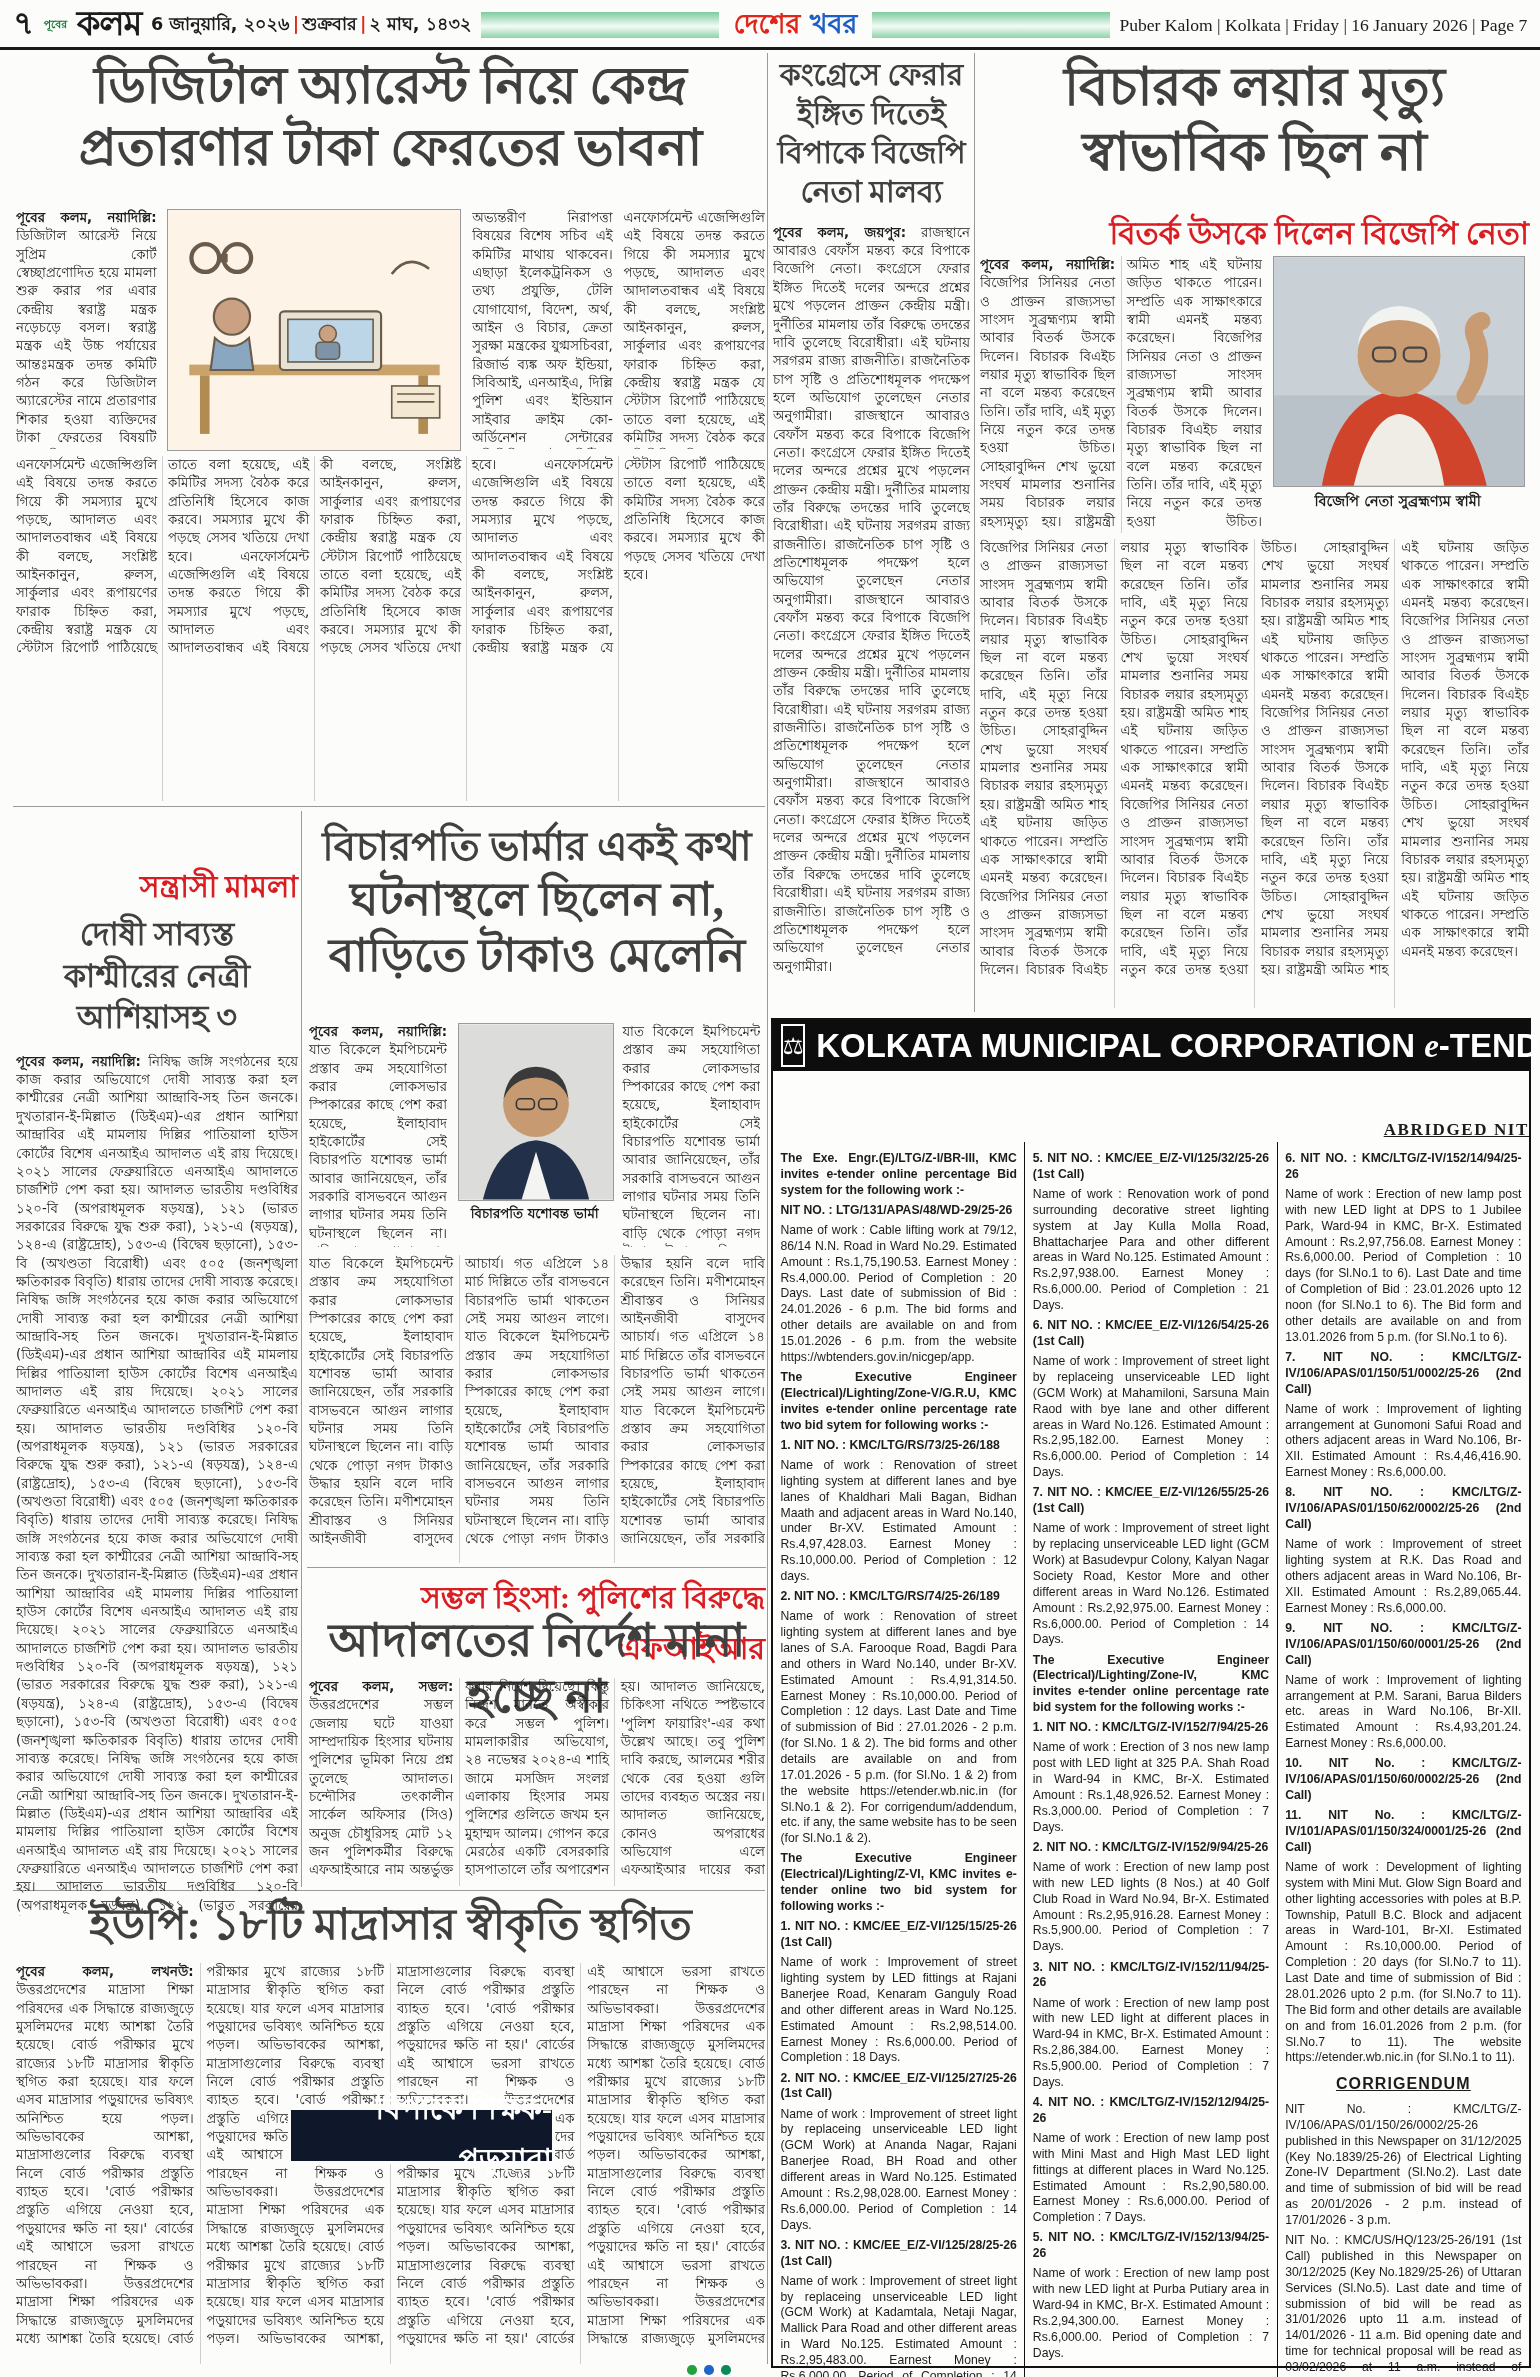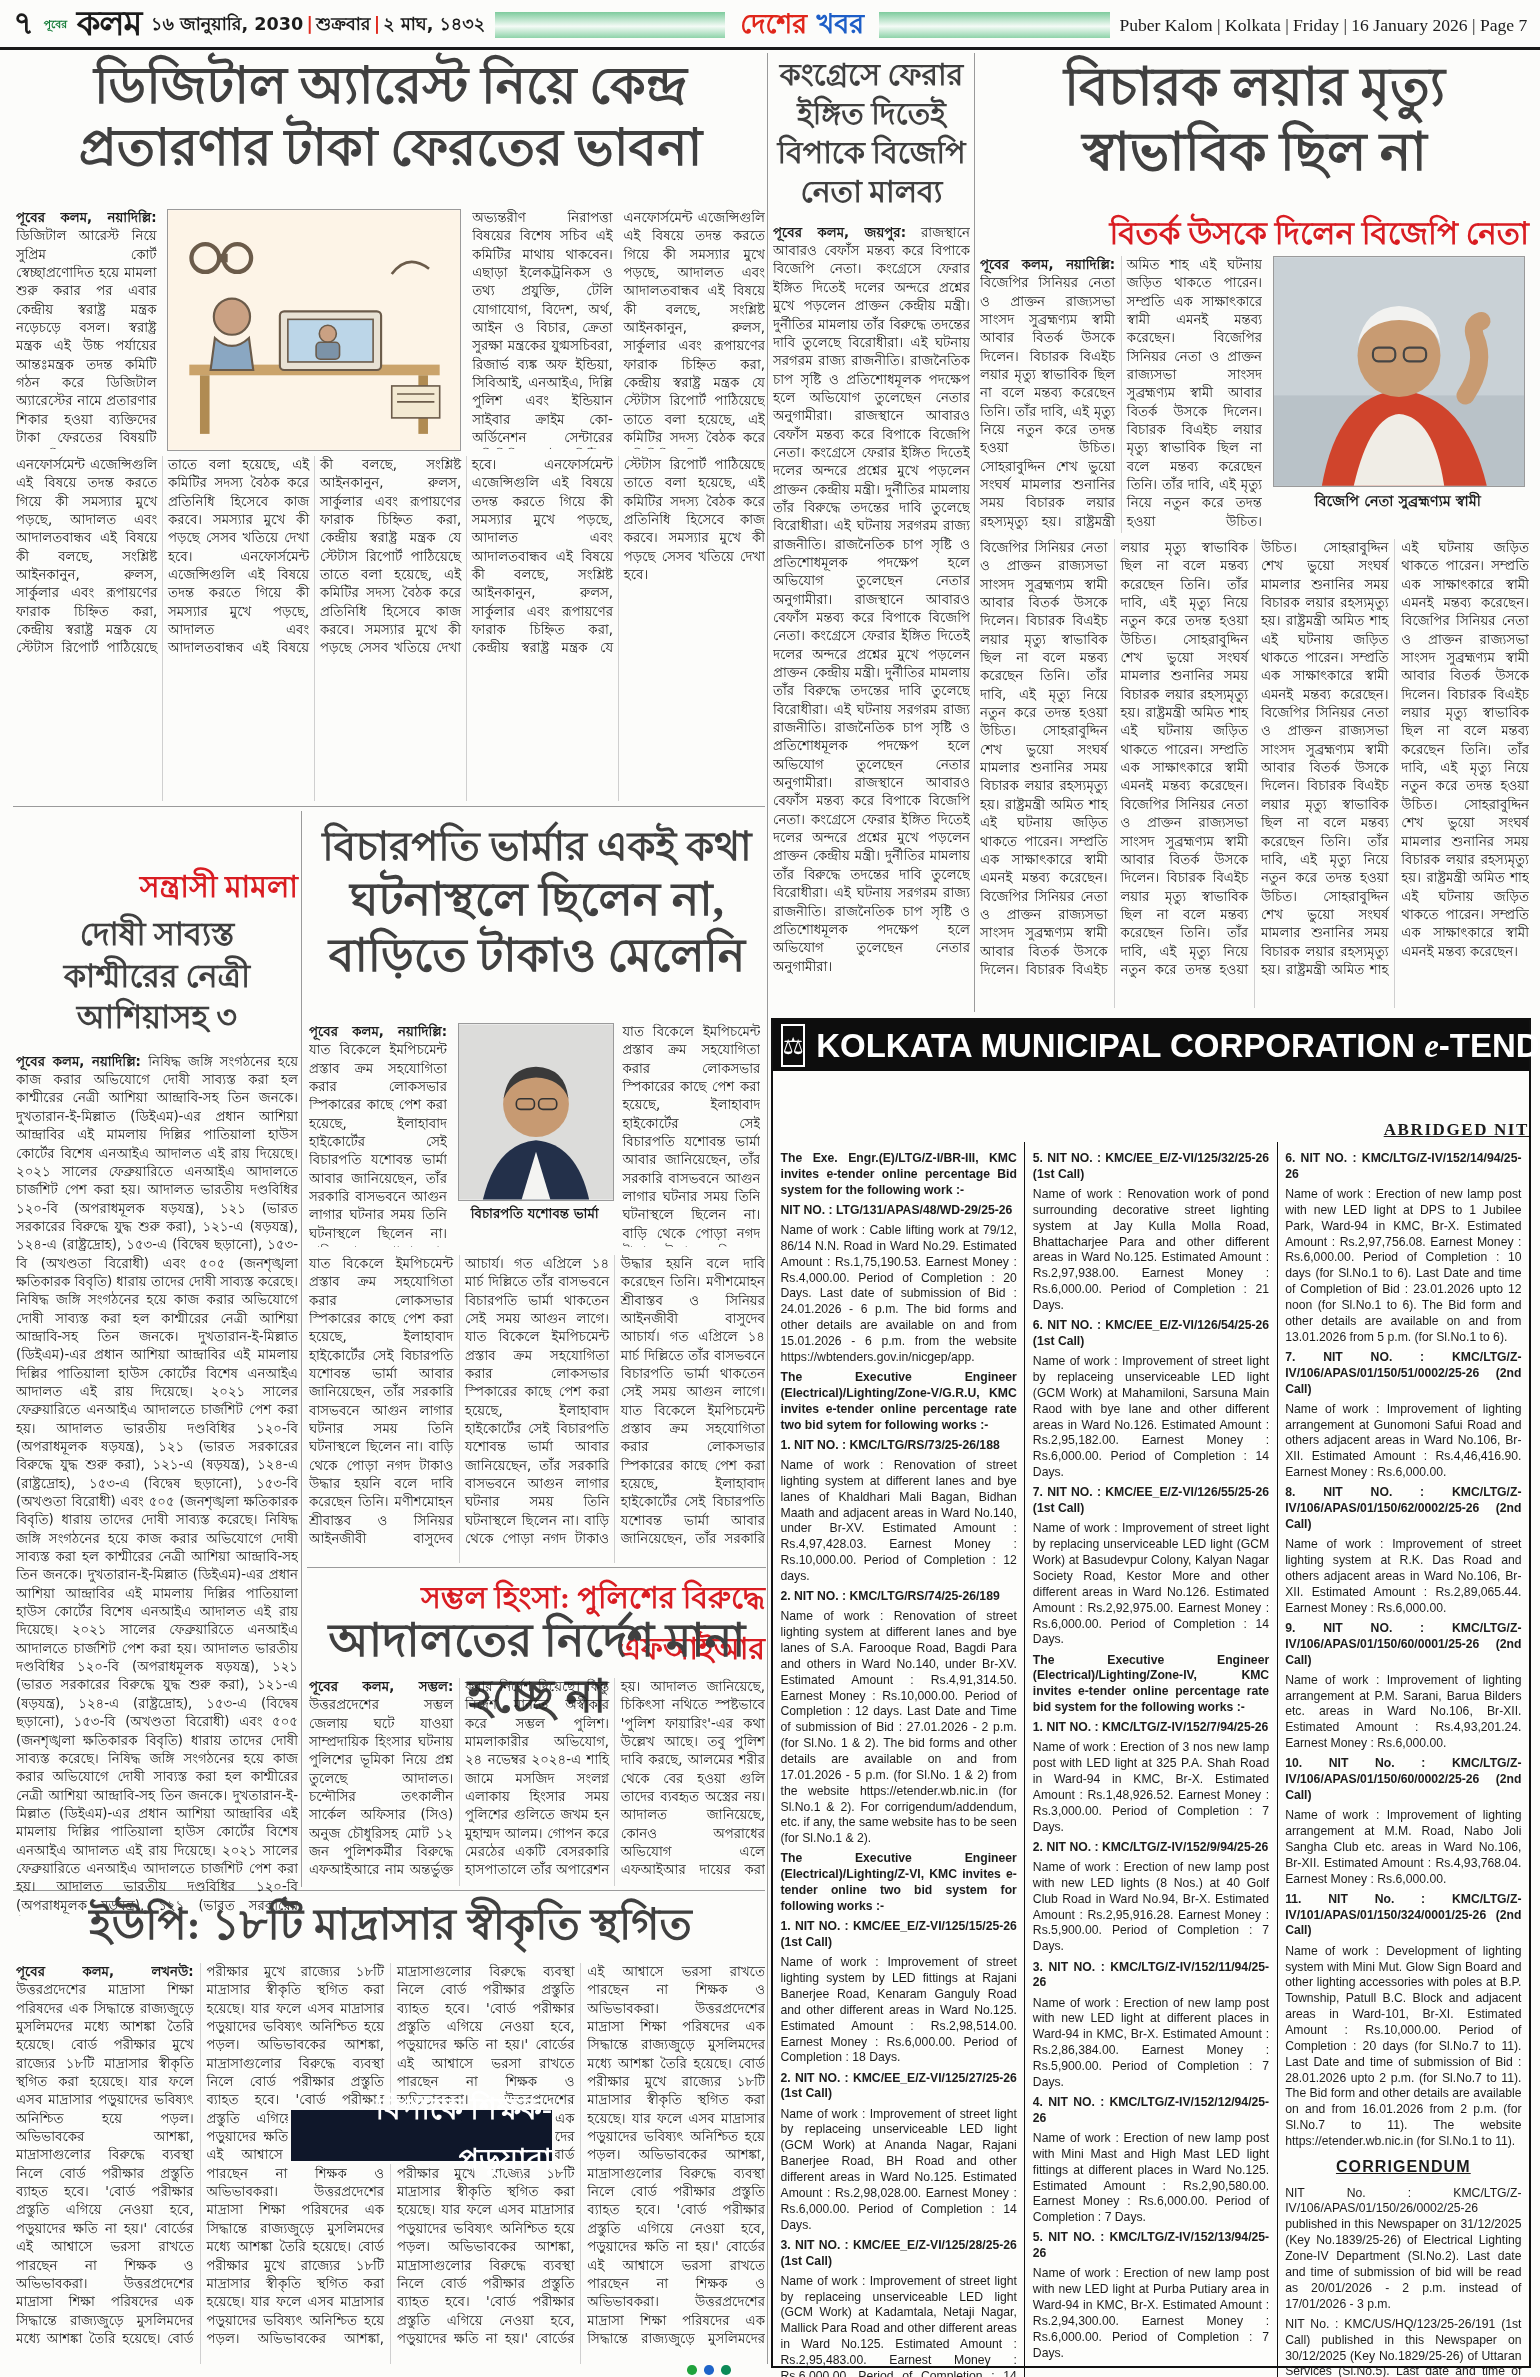--- a/index.html
+++ b/index.html
@@ -55,21 +55,21 @@
 </head>
 <body>
 
 <div id="page">
 
   <div class="abs mast" style="left:13.3px;top:8.5px;width:1514px;height:33px;">
     <span class="pageno">৭</span>
     <span class="logo-small">পূবের</span>
     <span class="logo-main">কলম</span>
     <span class="mast-date">
-      <span>১৬ জানুয়ারি, 2030</span><span class="sep">|</span><span>শুক্রবার</span><span class="sep">|</span><span>২ মাঘ, ১৪৩২</span>
+      <span>6 জানুয়ারি, ২০২৬</span><span class="sep">|</span><span>শুক্রবার</span><span class="sep">|</span><span>২ মাঘ, ১৪৩২</span>
     </span>
     <span class="greenbar"></span>
     <span class="sect">
       <span class="r">দেশের</span> <span class="b">খবর</span>
     </span>
     <span class="greenbar"></span>
     <span class="mast-right">Puber Kalom | Kolkata | Friday | 16 January 2026 | Page 7</span>
   </div>
   <div class="rule-h" style="left:0;top:47px;width:1540px;height:2.7px;"></div>
 
@@ -260,21 +260,20 @@
       <div class="tcol">
           <div class="tb nit">6. NIT NO. : KMC/LTG/Z-IV/152/14/94/25-26</div>
           <div class="tb body">Name of work : Erection of new lamp post with new LED light at DPS to 1 Jubilee Park, Ward-94 in KMC, Br-X. Estimated Amount : Rs.2,97,756.08. Earnest Money : Rs.6,000.00. Period of Completion : 10 days (for Sl.No.1 to 6). Last Date and time of Completion of Bid : 23.01.2026 upto 12 noon (for Sl.No.1 to 6). The Bid form and other details are available on and from 13.01.2026 from 5 p.m. (for Sl.No.1 to 6).</div>
           <div class="tb nit">7. NIT NO. : KMC/LTG/Z-IV/106/APAS/01/150/51/0002/25-26 (2nd Call)</div>
           <div class="tb body">Name of work : Improvement of lighting arrangement at Gunomoni Safui Road and others adjacent areas in Ward No.106, Br-XII. Estimated Amount : Rs.4,46,416.90. Earnest Money : Rs.6,000.00.</div>
           <div class="tb nit">8. NIT NO. : KMC/LTG/Z-IV/106/APAS/01/150/62/0002/25-26 (2nd Call)</div>
           <div class="tb body">Name of work : Improvement of street lighting system at R.K. Das Road and others adjacent areas in Ward No.106, Br-XII. Estimated Amount : Rs.2,89,065.44. Earnest Money : Rs.6,000.00.</div>
           <div class="tb nit">9. NIT NO. : KMC/LTG/Z-IV/106/APAS/01/150/60/0001/25-26 (2nd Call)</div>
           <div class="tb body">Name of work : Improvement of lighting arrangement at P.M. Sarani, Barua Bilders etc. areas in Ward No.106, Br-XII. Estimated Amount : Rs.4,93,201.24. Earnest Money : Rs.6,000.00.</div>
           <div class="tb nit">10. NIT No. : KMC/LTG/Z-IV/106/APAS/01/150/60/0002/25-26 (2nd Call)</div>
-          <div class="tb body">Name of work : Improvement of lighting arrangement at M.M. Road, Nabo Joli Sangha Club etc. areas in Ward No.106, Br-XII. Estimated Amount : Rs.4,93,768.04. Earnest Money : Rs.6,000.00.</div>
           <div class="tb nit">11. NIT No. : KMC/LTG/Z-IV/101/APAS/01/150/324/0001/25-26 (2nd Call)</div>
           <div class="tb body">Name of work : Development of lighting system with Mini Mut. Glow Sign Board and other lighting accessories with poles at B.P. Township, Patull B.C. Block and adjacent areas in Ward-101, Br-XI. Estimated Amount : Rs.10,000.00. Period of Completion : 20 days (for Sl.No.7 to 11). Last Date and time of submission of Bid : 28.01.2026 upto 2 p.m. (for Sl.No.7 to 11). The Bid form and other details are available on and from 16.01.2026 from 2 p.m. (for Sl.No.7 to 11). The website https://etender.wb.nic.in (for Sl.No.1 to 11).</div>
           <div class="tb head">CORRIGENDUM</div>
           <div class="tb body">NIT No. : KMC/LTG/Z-IV/106/APAS/01/150/26/0002/25-26 published in this Newspaper on 31/12/2025 (Key No.1839/25-26) of Electrical Lighting Zone-IV Department (Sl.No.2). Last date and time of submission of bid will be read as 20/01/2026 - 2 p.m. instead of 17/01/2026 - 3 p.m.</div>
           <div class="tb body">NIT No. : KMC/US/HQ/123/25-26/191 (1st Call) published in this Newspaper on 30/12/2025 (Key No.1829/25-26) of Uttaran Services (Sl.No.5). Last date and time of submission of bid will be read as 31/01/2026 upto 11 a.m. instead of 14/01/2026 - 11 a.m. Bid opening date and time for technical proposal will be read as 03/02/2026 at 11 a.m. instead of 16/01/2026 at 11.30 a.m.</div>
         </div>
     </div>
   </div>
 
   <div class="abs dots" style="left:687px;top:2365px;">

